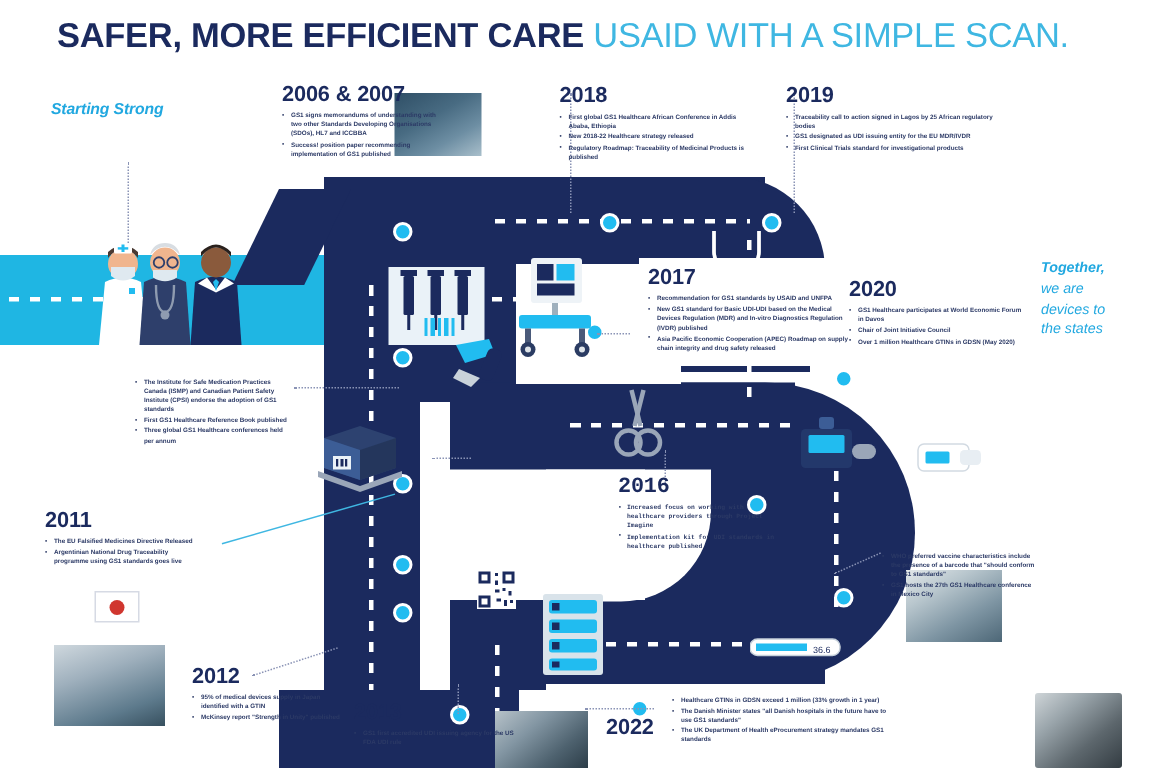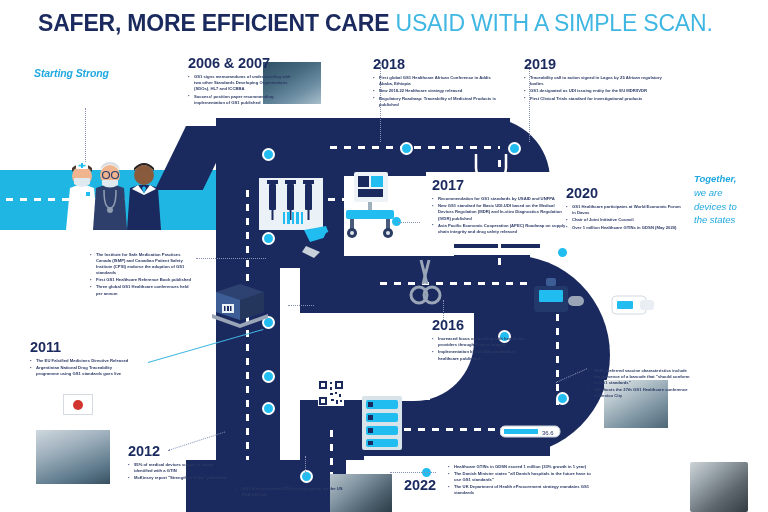--- a/index.html
+++ b/index.html
@@ -411,21 +411,21 @@
 
 
   <div class="yearblock" style="left:30px;top:340px;width:100px;">
     <div class="yr">2011</div>
     <ul>
       <li>The EU Falsified Medicines Directive Released</li>
       <li>Argentinian National Drug Traceability programme using GS1 standards goes live</li>
     </ul>
   </div>
 
-  <div class="yearblock" style="left:432px;top:318px;width:104px;">
+  <div class="yearblock" style="left:412px;top:318px;width:104px;font-family:Liberation Mono, monospace;">
     <div class="yr">2016</div>
     <ul>
       <li>Increased focus on working with healthcare providers through Project Imagine</li>
       <li>Implementation kit for UDI standards in healthcare published</li>
     </ul>
   </div>
 
   <div class="yearblock" style="left:588px;top:368px;width:104px;">
     <ul>
       <li>WHO preferred vaccine characteristics include the presence of a barcode that "should conform to GS1 standards"</li>

